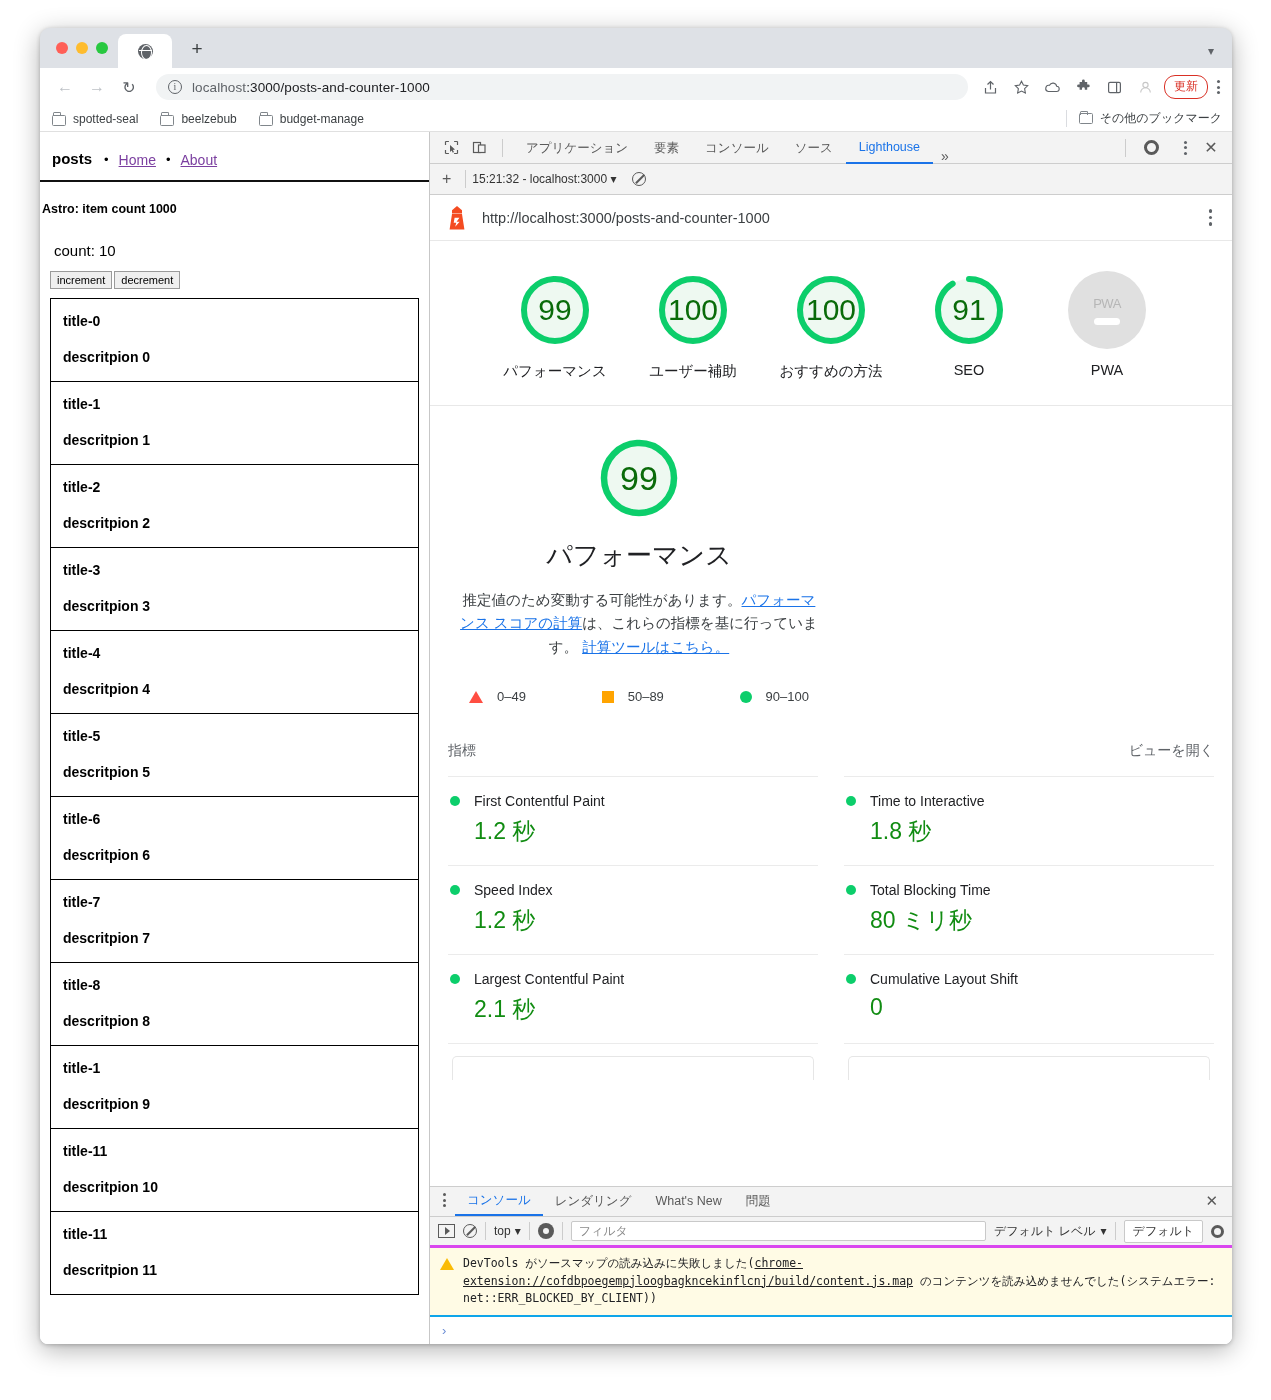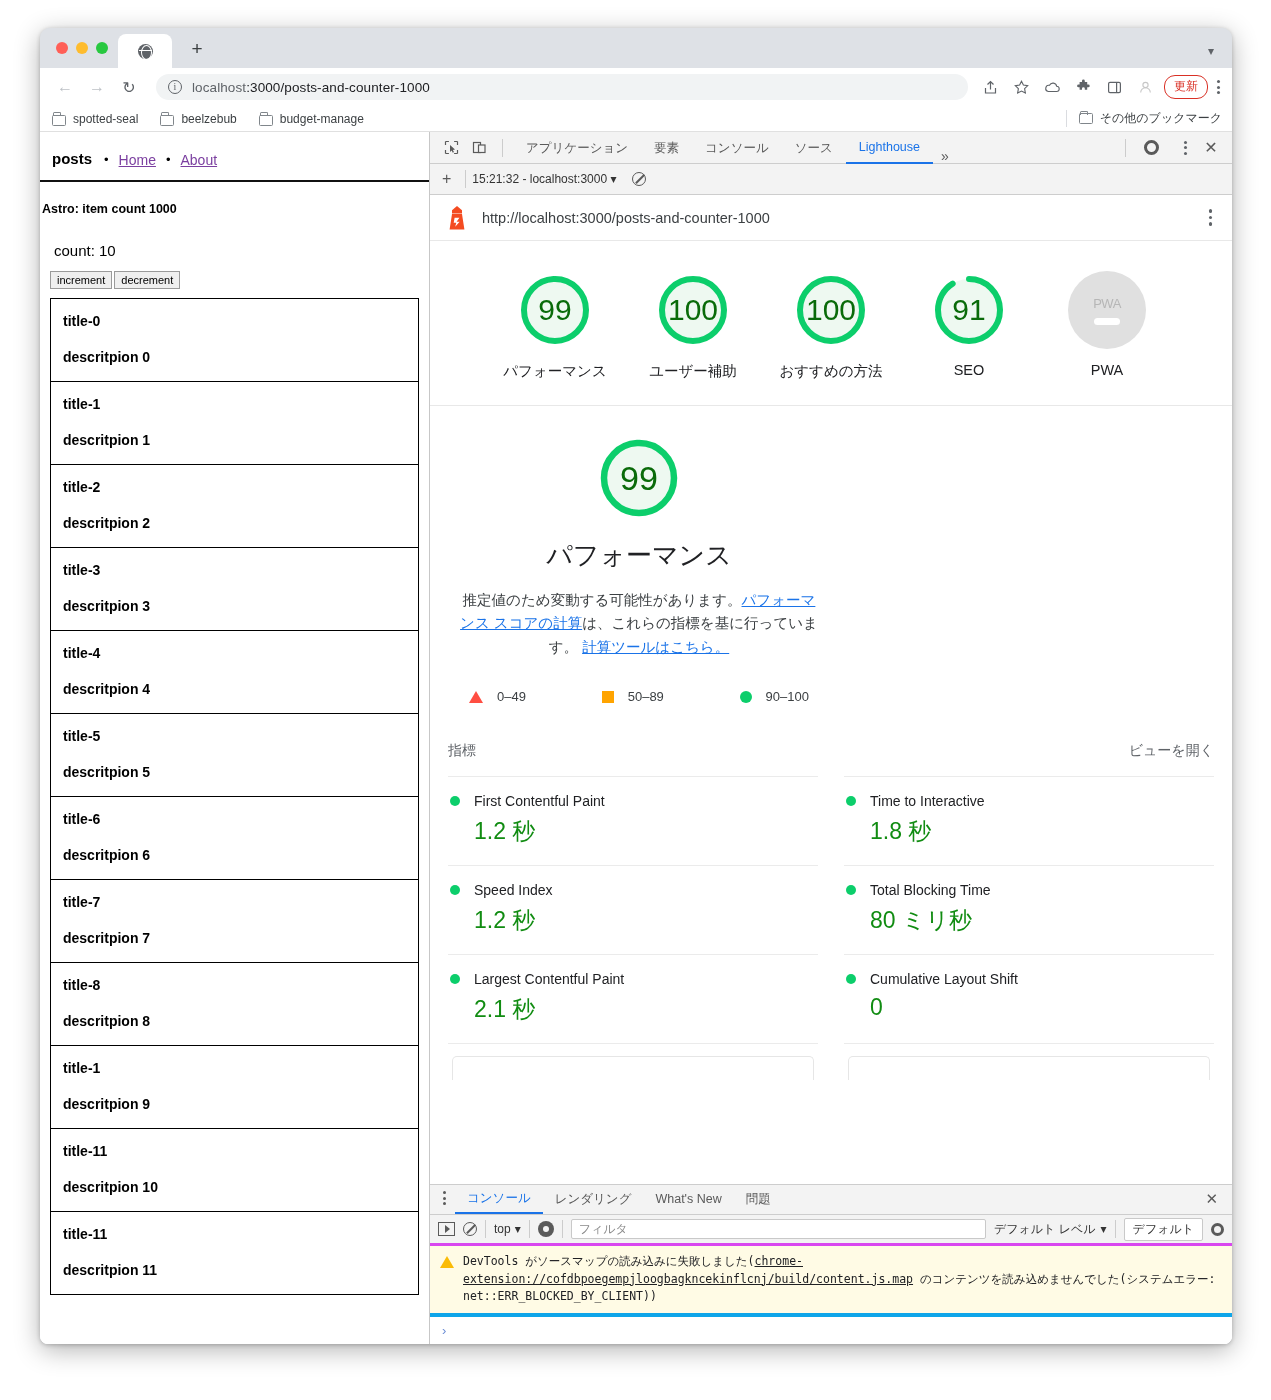--- a/index.html
+++ b/index.html
@@ -172,21 +172,21 @@
   .eyeb{ width:16px;height:16px;border-radius:50%; background:#5a5a5a; position:relative; }
   .eyeb::after{ content:""; position:absolute; left:5px;top:5px;width:6px;height:6px;border-radius:50%;
                 background:#f3f3f3; }
   .filterbox{ flex:1; height:20px; background:#fff; border:1px solid #c9c9c9; border-radius:2px;
               display:flex; align-items:center; padding:0 7px; font-size:12px; color:#8a8a8a; min-width:0;}
   .lvlsel{ font-size:12px; color:#333; display:flex; align-items:center; gap:5px; white-space:nowrap; }
   .noissue{ font-size:12px; color:#333; border:1px solid #c9c9c9; border-radius:2px; padding:2px 8px;
             background:#fff; white-space:nowrap; }
   .cgear{ width:13px;height:13px;border-radius:50%;border:3px solid #5a5a5a; }
 
-  .warnrow{ background:#fffbe5; border-bottom:4px solid #0ea5e9; display:flex; gap:9px;
+  .warnrow{ background:#fffbe5; border-bottom:2px solid #0ea5e9; display:flex; gap:9px;
             padding:7px 10px 8px; }
   .wicon{ width:0;height:0;border-left:7px solid transparent;border-right:7px solid transparent;
           border-bottom:12px solid #fabb05; flex:none; margin-top:3px; position:relative; }
   .wtext{ font-family:"DejaVu Sans Mono", monospace; font-size:11.5px; color:#202124; line-height:1.5; }
   .wtext a{ color:#202124; text-decoration:underline; }
   .prompt{ padding:6px 12px; color:#6a8cd4; font-size:13px; }
 </style>
 </head>
 <body>
 

